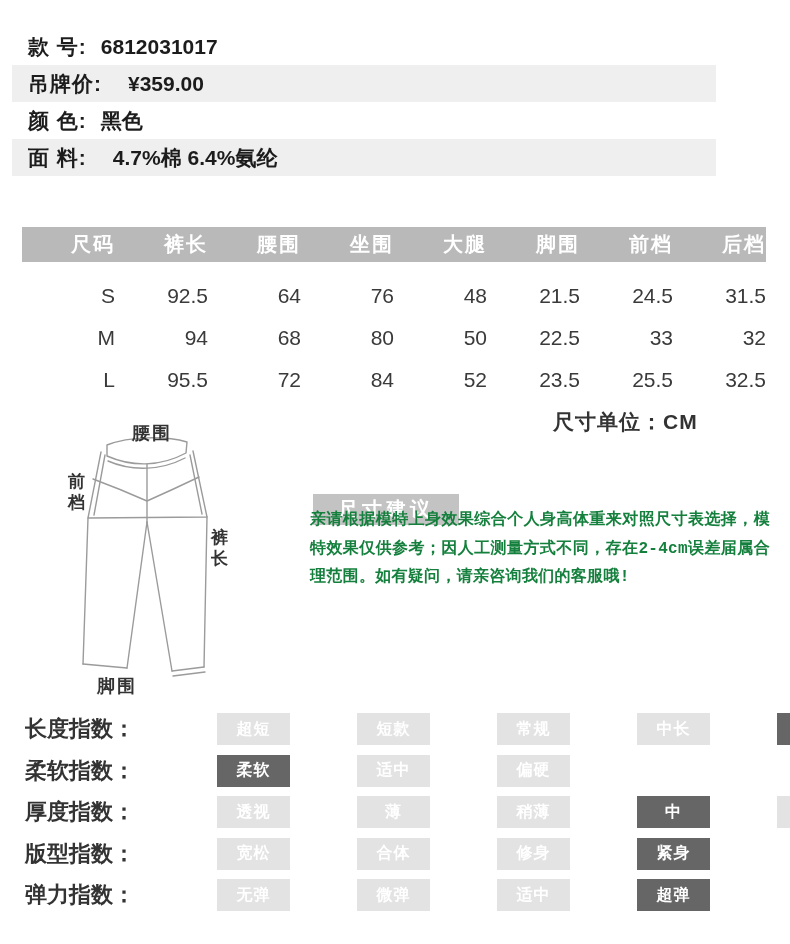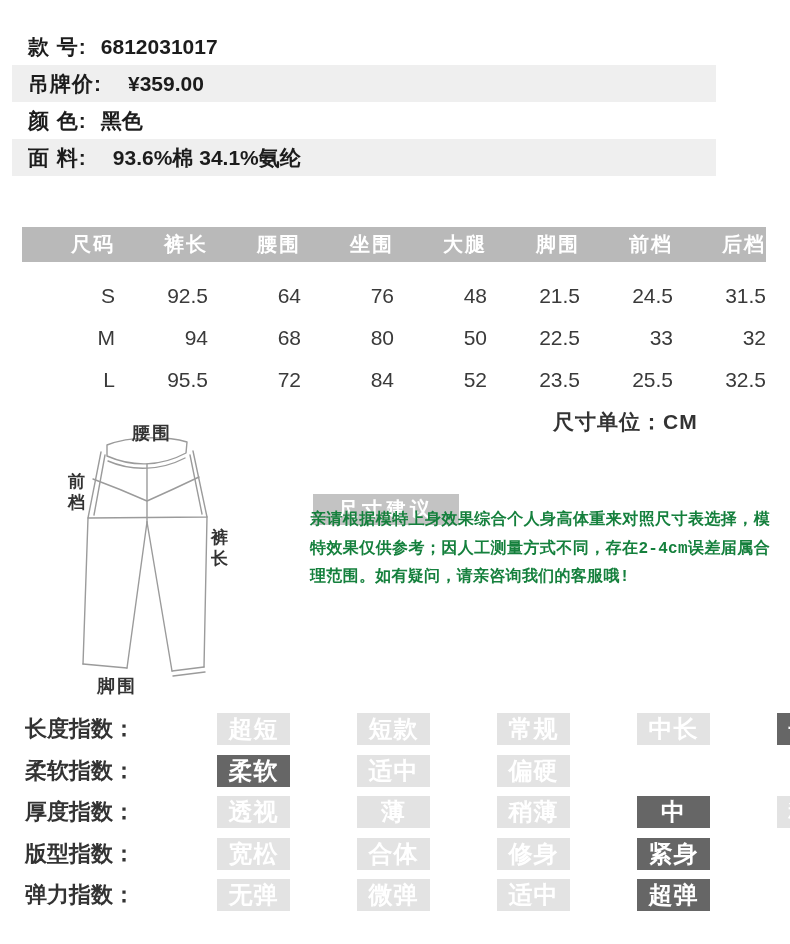--- a/index.html
+++ b/index.html
@@ -57,21 +57,21 @@
     display:flex;align-items:center;justify-content:center;letter-spacing:4px;margin-top:24px;}
   #suggestion-body{position:absolute;left:310px;top:506px;width:460px;
     font-size:16px;line-height:28.5px;font-weight:600;color:#15803d;text-align:justify;
     letter-spacing:0.3px;font-family:Liberation Mono, monospace;}
 
   
   #indices{position:absolute;left:25px;top:713px;}
   .idx-row{display:flex;align-items:center;height:32px;margin-bottom:9.5px;gap:40px;}
   .idx-label{width:152px;font-size:22px;font-weight:600;color:#333;white-space:nowrap;}
   .idx-pill{width:73px;height:32px;margin-right:27px;background:var(--pill-bg);
-    color:var(--pill-text);font-size:24px;font-weight:600;letter-spacing:1px;
+    color:var(--pill-text);font-size:16px;font-weight:600;letter-spacing:1px;
     display:flex;align-items:center;justify-content:center;flex:none;}
   .idx-pill.selected{background:var(--pill-selected-bg);}
 </style>
 </head>
 <body>
 
 <div id="product-info">
     <div class="info-row">
       <span class="info-label">款 号:</span>
       <span class="info-value">6812031017</span>
@@ -79,21 +79,21 @@
     <div class="info-row shaded">
       <span class="info-label">吊牌价:</span>
       <span class="info-value">¥359.00</span>
     </div>
     <div class="info-row">
       <span class="info-label">颜 色:</span>
       <span class="info-value">黑色</span>
     </div>
     <div class="info-row shaded">
       <span class="info-label">面 料:</span>
-      <span class="info-value">93.6%棉 34.1%氨纶</span>
+      <span class="info-value">4.7%棉 6.4%氨纶</span>
     </div>
   </div>
 
 <div id="size-table">
   <div class="st-header">
       <div class="st-cell">尺码</div>
       <div class="st-cell">裤长</div>
       <div class="st-cell">腰围</div>
       <div class="st-cell">坐围</div>
       <div class="st-cell">大腿</div>

